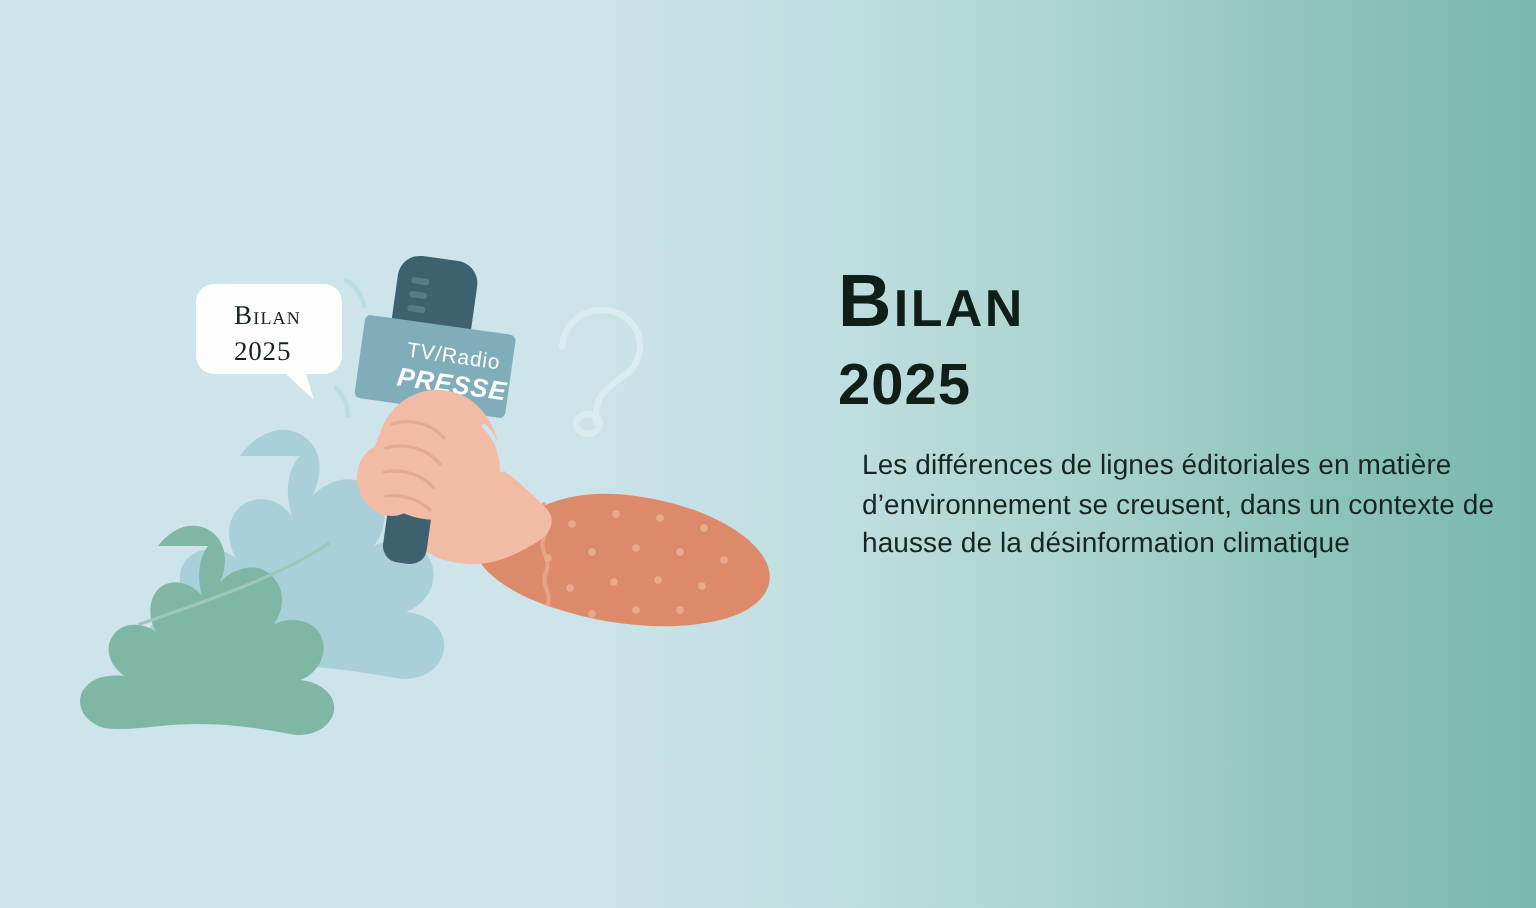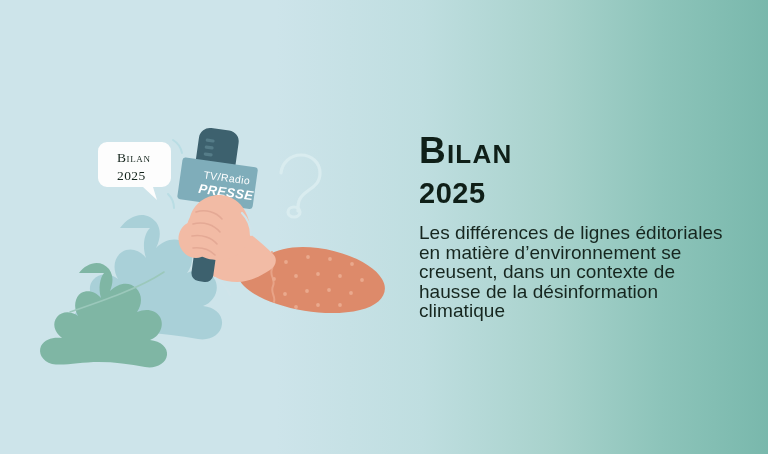--- a/index.html
+++ b/index.html
@@ -57,24 +57,24 @@
   #title-year {
     font-family: "Liberation Sans", sans-serif;
     color: #0f1f18;
     font-weight: bold;
     font-size: 29px;
     letter-spacing: 0.5px;
     line-height: 34px;
     margin: 5px 0 0 0;
   }
   #subtitle {
-    margin: 13px 0 0 0;
+    margin: 13px 0 0 12px;
     font-family: "Liberation Sans", sans-serif;
     color: #16261f;
-    font-size: 19px;
+    font-size: 14px;
     line-height: 19.5px;
     letter-spacing: 0.05px;
     max-width: 322px;
   }
 </style>
 </head>
 <body>
 
 <div id="banner">
 

